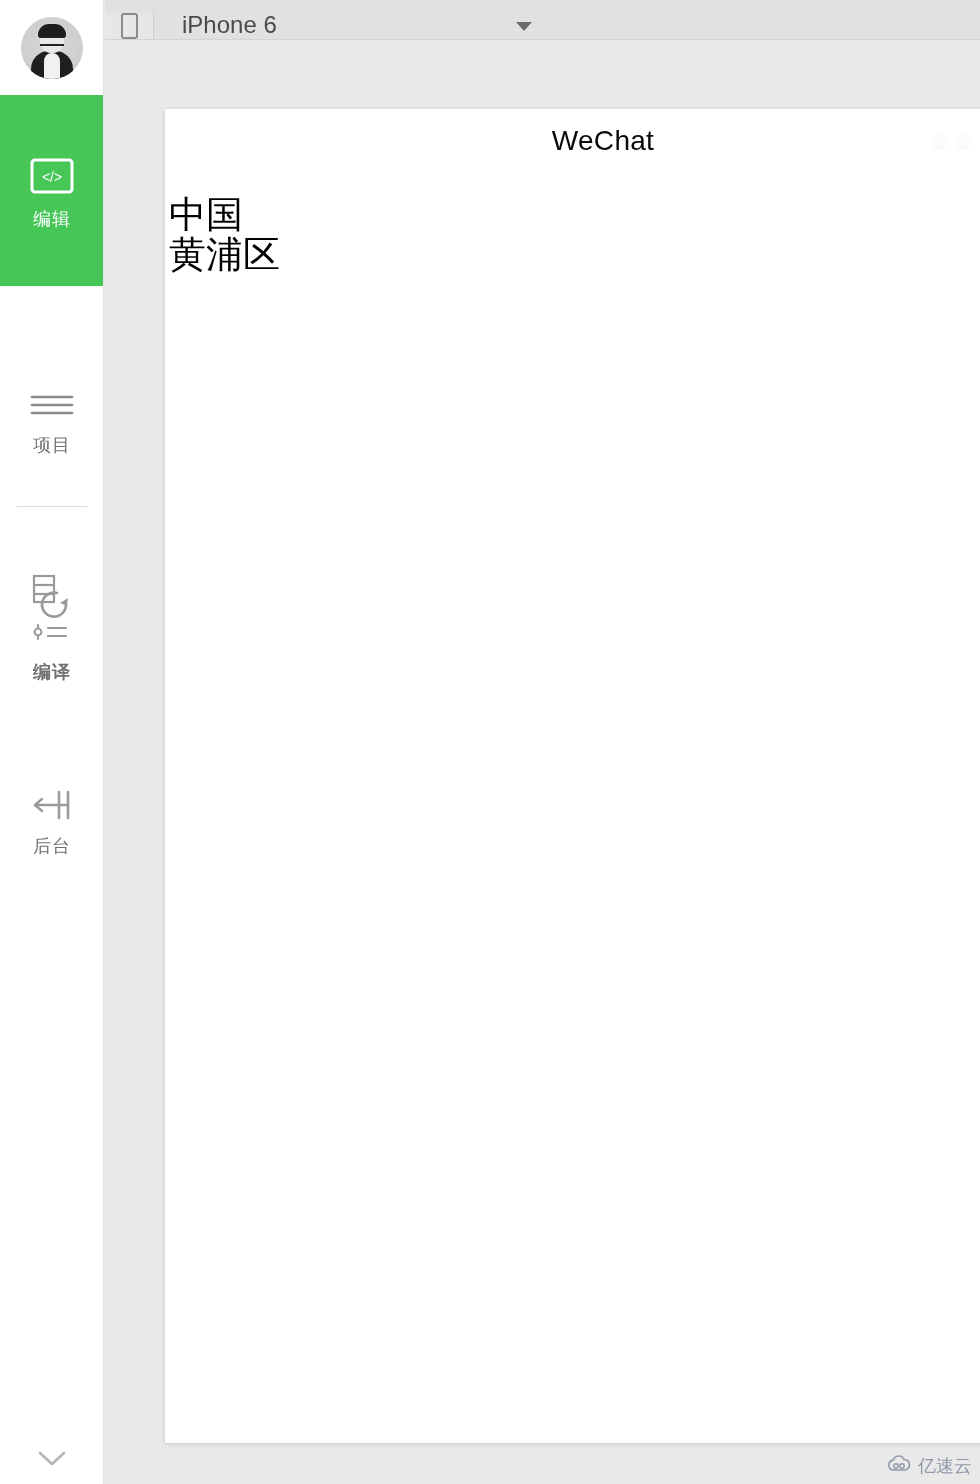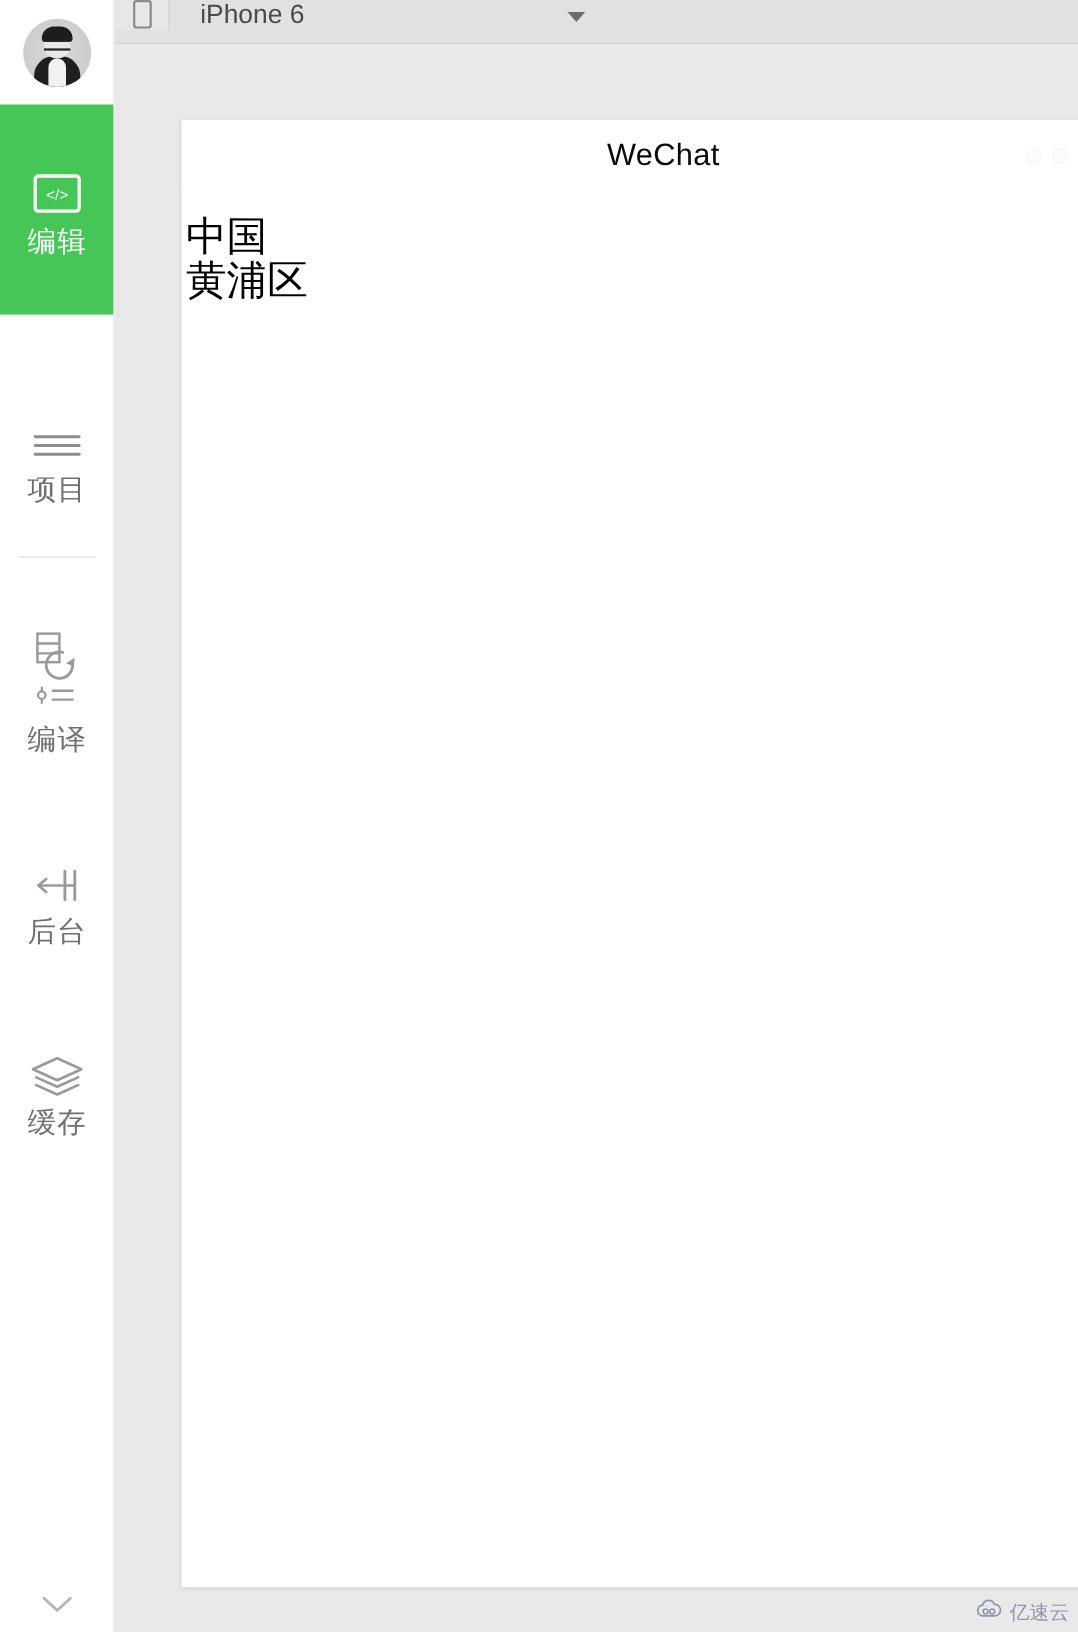--- a/index.html
+++ b/index.html
@@ -104,21 +104,21 @@
     cursor: pointer;
     user-select: none;
   }
   .nav-item .nav-icon {
     display: flex;
     align-items: center;
     justify-content: center;
     height: 56px;
   }
   .nav-item .nav-label {
-    font-size: 26px;
+    font-size: 18px;
     line-height: 26px;
     letter-spacing: 1px;
     padding-bottom: 4px;
   }
 
   .nav-item.active {
     background: #45c656;
     color: #ffffff;
     height: 191px;
     display: flex;
@@ -151,21 +151,21 @@
   #toolbar {
     position: absolute;
     left: 105px;
     top: 0;
     width: 875px;
     height: 40px;
     background: #e1e1e1;
     border-bottom: 1px solid #d3d3d3;
     box-sizing: border-box;
     display: flex;
-    align-items: flex-start;
+    align-items: flex-end;
   }
   #toolbar .tb-icon-btn {
     width: 48px;
     display: flex;
     align-items: center;
     justify-content: center;
     background: #e7e7e7;
     cursor: pointer;
   }
   .phone-glyph {
@@ -308,21 +308,21 @@
         <line x1="5" y1="8" x2="45" y2="8" stroke="#8d8d8d" stroke-width="2.6" stroke-linecap="round"></line>
         <line x1="5" y1="16" x2="45" y2="16" stroke="#8d8d8d" stroke-width="2.6" stroke-linecap="round"></line>
         <line x1="5" y1="24" x2="45" y2="24" stroke="#8d8d8d" stroke-width="2.6" stroke-linecap="round"></line>
       </svg>
     </div>
     <div class="nav-label">项目</div>
   </div>
 
   <div class="nav-divider"></div>
 
-  <div class="nav-item plain" style="margin-top:30px;">
+  <div class="nav-item plain" style="margin-top:30px;font-weight:bold;">
     <div class="nav-icon" style="height:92px;">
       <svg width="60" height="86" viewBox="0 0 60 86" aria-hidden="true">
         <rect x="12" y="6" width="20" height="26" fill="none" stroke="#9a9a9a" stroke-width="2.2"></rect>
         <line x1="12" y1="15" x2="32" y2="15" stroke="#9a9a9a" stroke-width="2.2"></line>
         <line x1="12" y1="24" x2="32" y2="24" stroke="#9a9a9a" stroke-width="2.2"></line>
         <path d="M44 34 a12 12 0 1 1 -9 -11" fill="none" stroke="#9a9a9a" stroke-width="2.6" stroke-linecap="round"></path>
         <path d="M46 28 L45 36 L38 33 Z" fill="#9a9a9a"></path>
         <circle cx="16" cy="62" r="3.4" fill="none" stroke="#9a9a9a" stroke-width="2"></circle>
         <line x1="16" y1="55" x2="16" y2="58" stroke="#9a9a9a" stroke-width="2" stroke-linecap="round"></line>
         <line x1="16" y1="66" x2="16" y2="69" stroke="#9a9a9a" stroke-width="2" stroke-linecap="round"></line>
@@ -339,30 +339,20 @@
         <line x1="10" y1="17" x2="32" y2="17" stroke="#9a9a9a" stroke-width="2.4" stroke-linecap="round"></line>
         <path d="M17 11 L10 17 L17 23" fill="none" stroke="#9a9a9a" stroke-width="2.4" stroke-linecap="round" stroke-linejoin="round"></path>
         <line x1="34" y1="4" x2="34" y2="30" stroke="#9a9a9a" stroke-width="2.6" stroke-linecap="round"></line>
         <line x1="43" y1="4" x2="43" y2="30" stroke="#9a9a9a" stroke-width="2.6" stroke-linecap="round"></line>
         <line x1="34" y1="17" x2="43" y2="17" stroke="#9a9a9a" stroke-width="2.4"></line>
       </svg>
     </div>
     <div class="nav-label">后台</div>
   </div>
 
-  <div class="nav-item plain" style="margin-top:52px;">
-    <div class="nav-icon">
-      <svg width="56" height="44" viewBox="0 0 56 44" aria-hidden="true">
-        <path d="M28 5 L50 15 L28 25 L6 15 Z" fill="none" stroke="#9a9a9a" stroke-width="2.4" stroke-linejoin="round"></path>
-        <path d="M8 22 L28 31 L48 22" fill="none" stroke="#9a9a9a" stroke-width="2.4" stroke-linejoin="round"></path>
-        <path d="M8 29 L28 38 L48 29" fill="none" stroke="#9a9a9a" stroke-width="2.4" stroke-linejoin="round"></path>
-      </svg>
-    </div>
-    <div class="nav-label">缓存</div>
-  </div>
 
   <div class="chev-bottom">
     <span>
       <svg width="44" height="24" viewBox="0 0 44 24" aria-hidden="true">
         <path d="M10 7 L22 18 L34 7" fill="none" stroke="#b6b6b6" stroke-width="2.6" stroke-linecap="round" stroke-linejoin="round"></path>
       </svg>
     </span>
   </div>
 
 </div>

